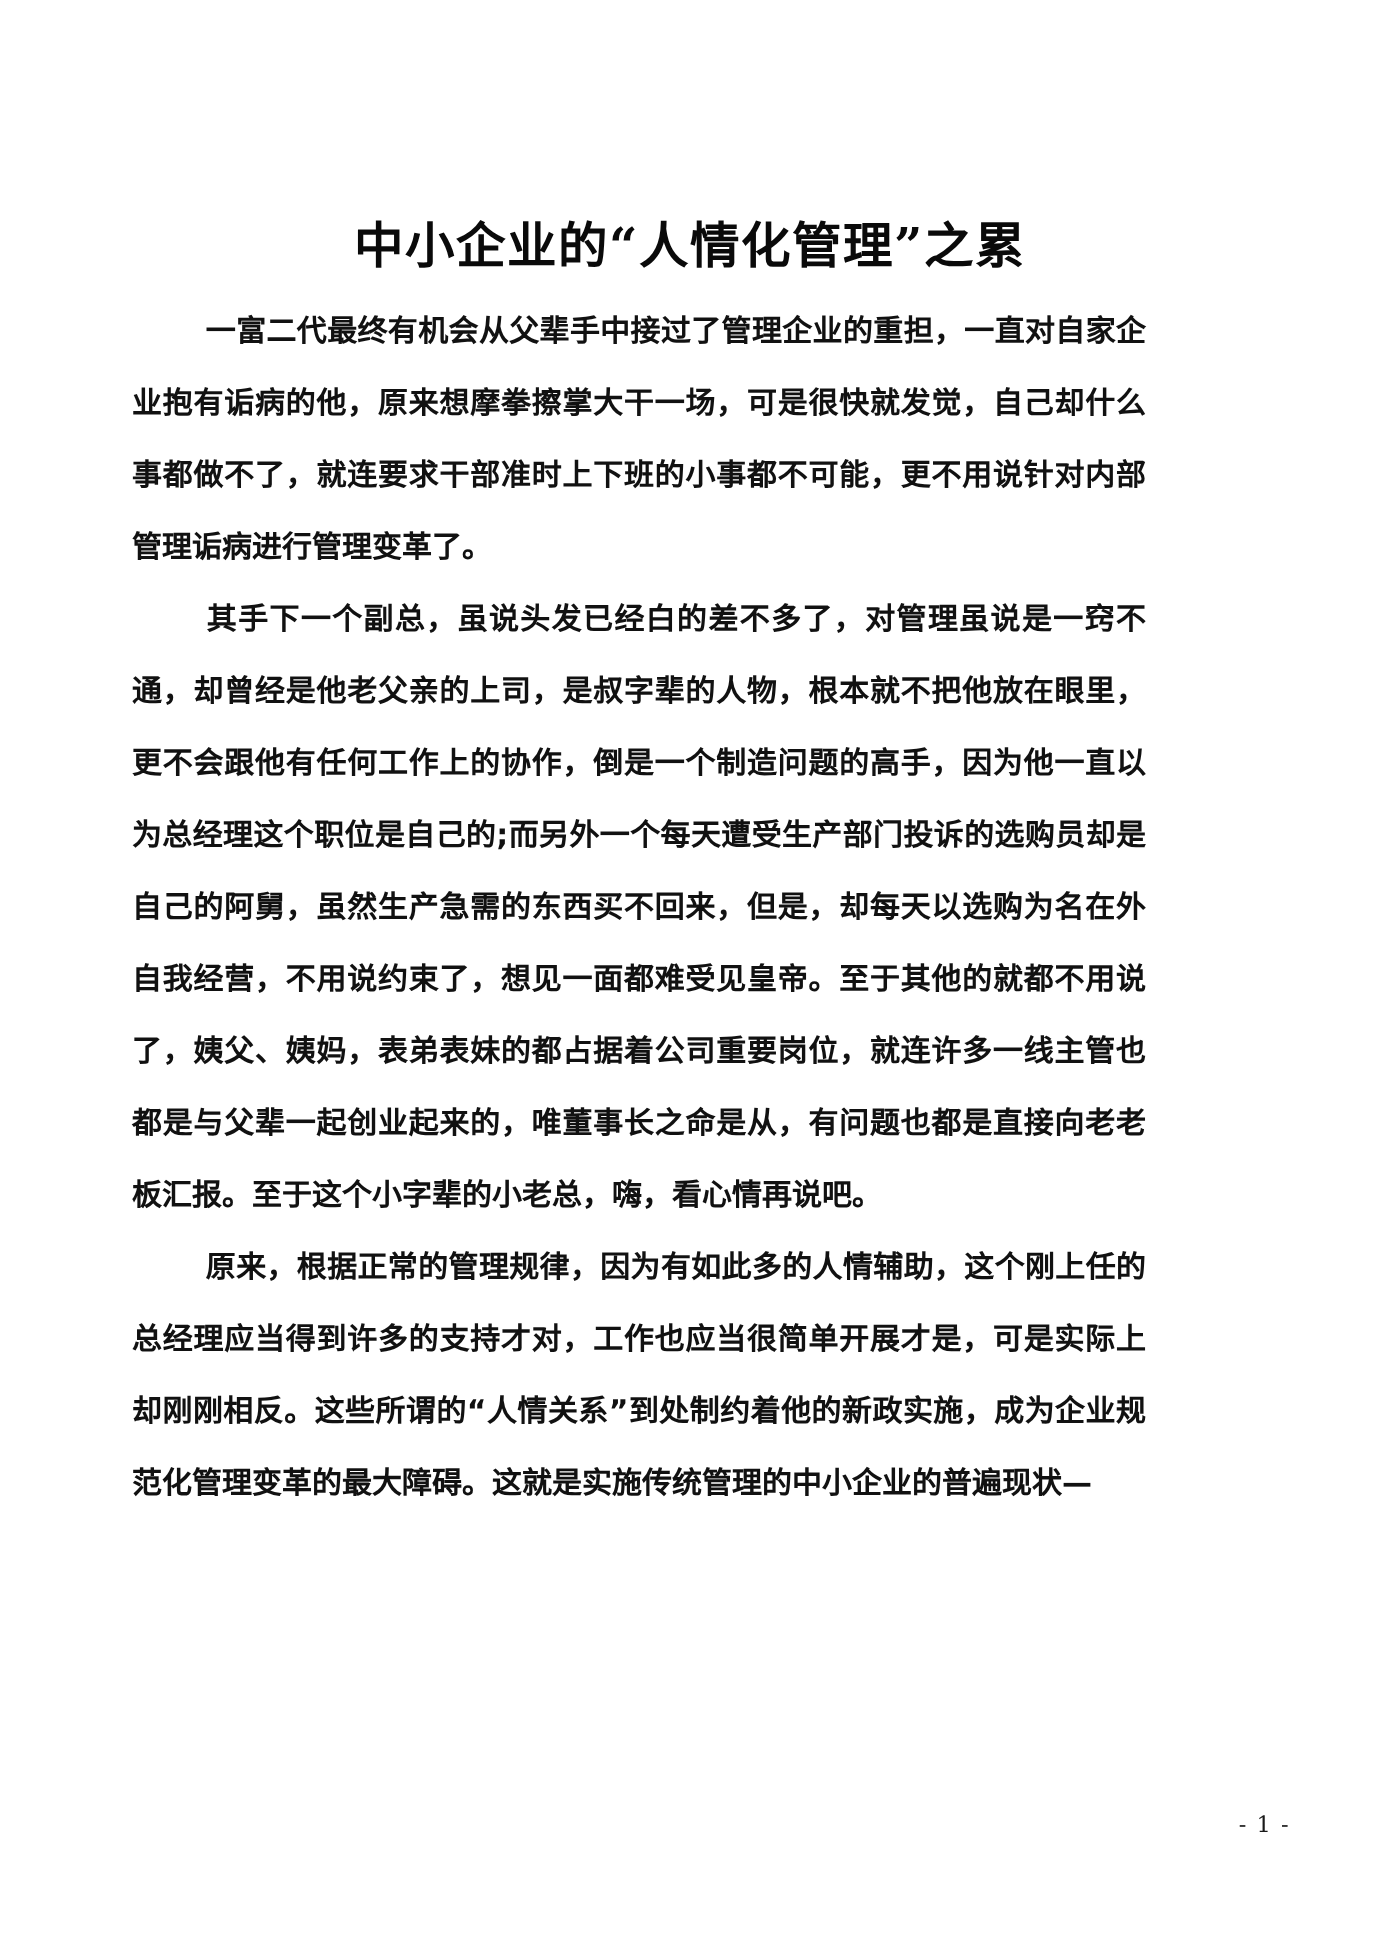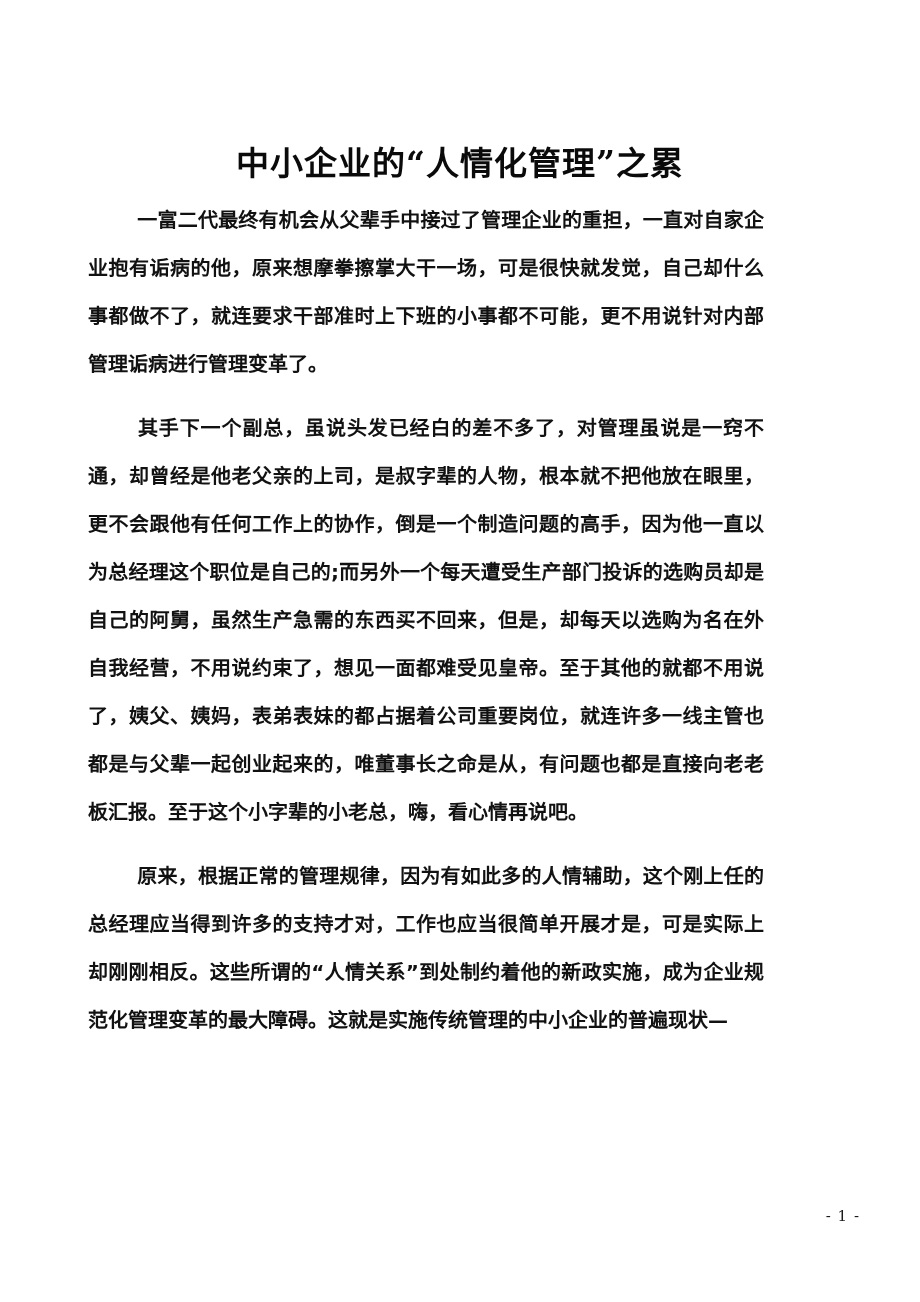--- a/index.html
+++ b/index.html
@@ -58,21 +58,21 @@
     text-align: justify;
     text-align-last: left;
     text-justify: inter-character;
     color: #111111;
     letter-spacing: 0px;
     word-break: break-all;
     font-weight: 600;
   }
 
   .para + .para {
-    margin-top: 16px;
+    margin-top: 0;
   }
 
   
   .para-gap {
     margin-top: 22px;
   }
 
   .indent {
     display: inline-block;
     width: 2.45em;

